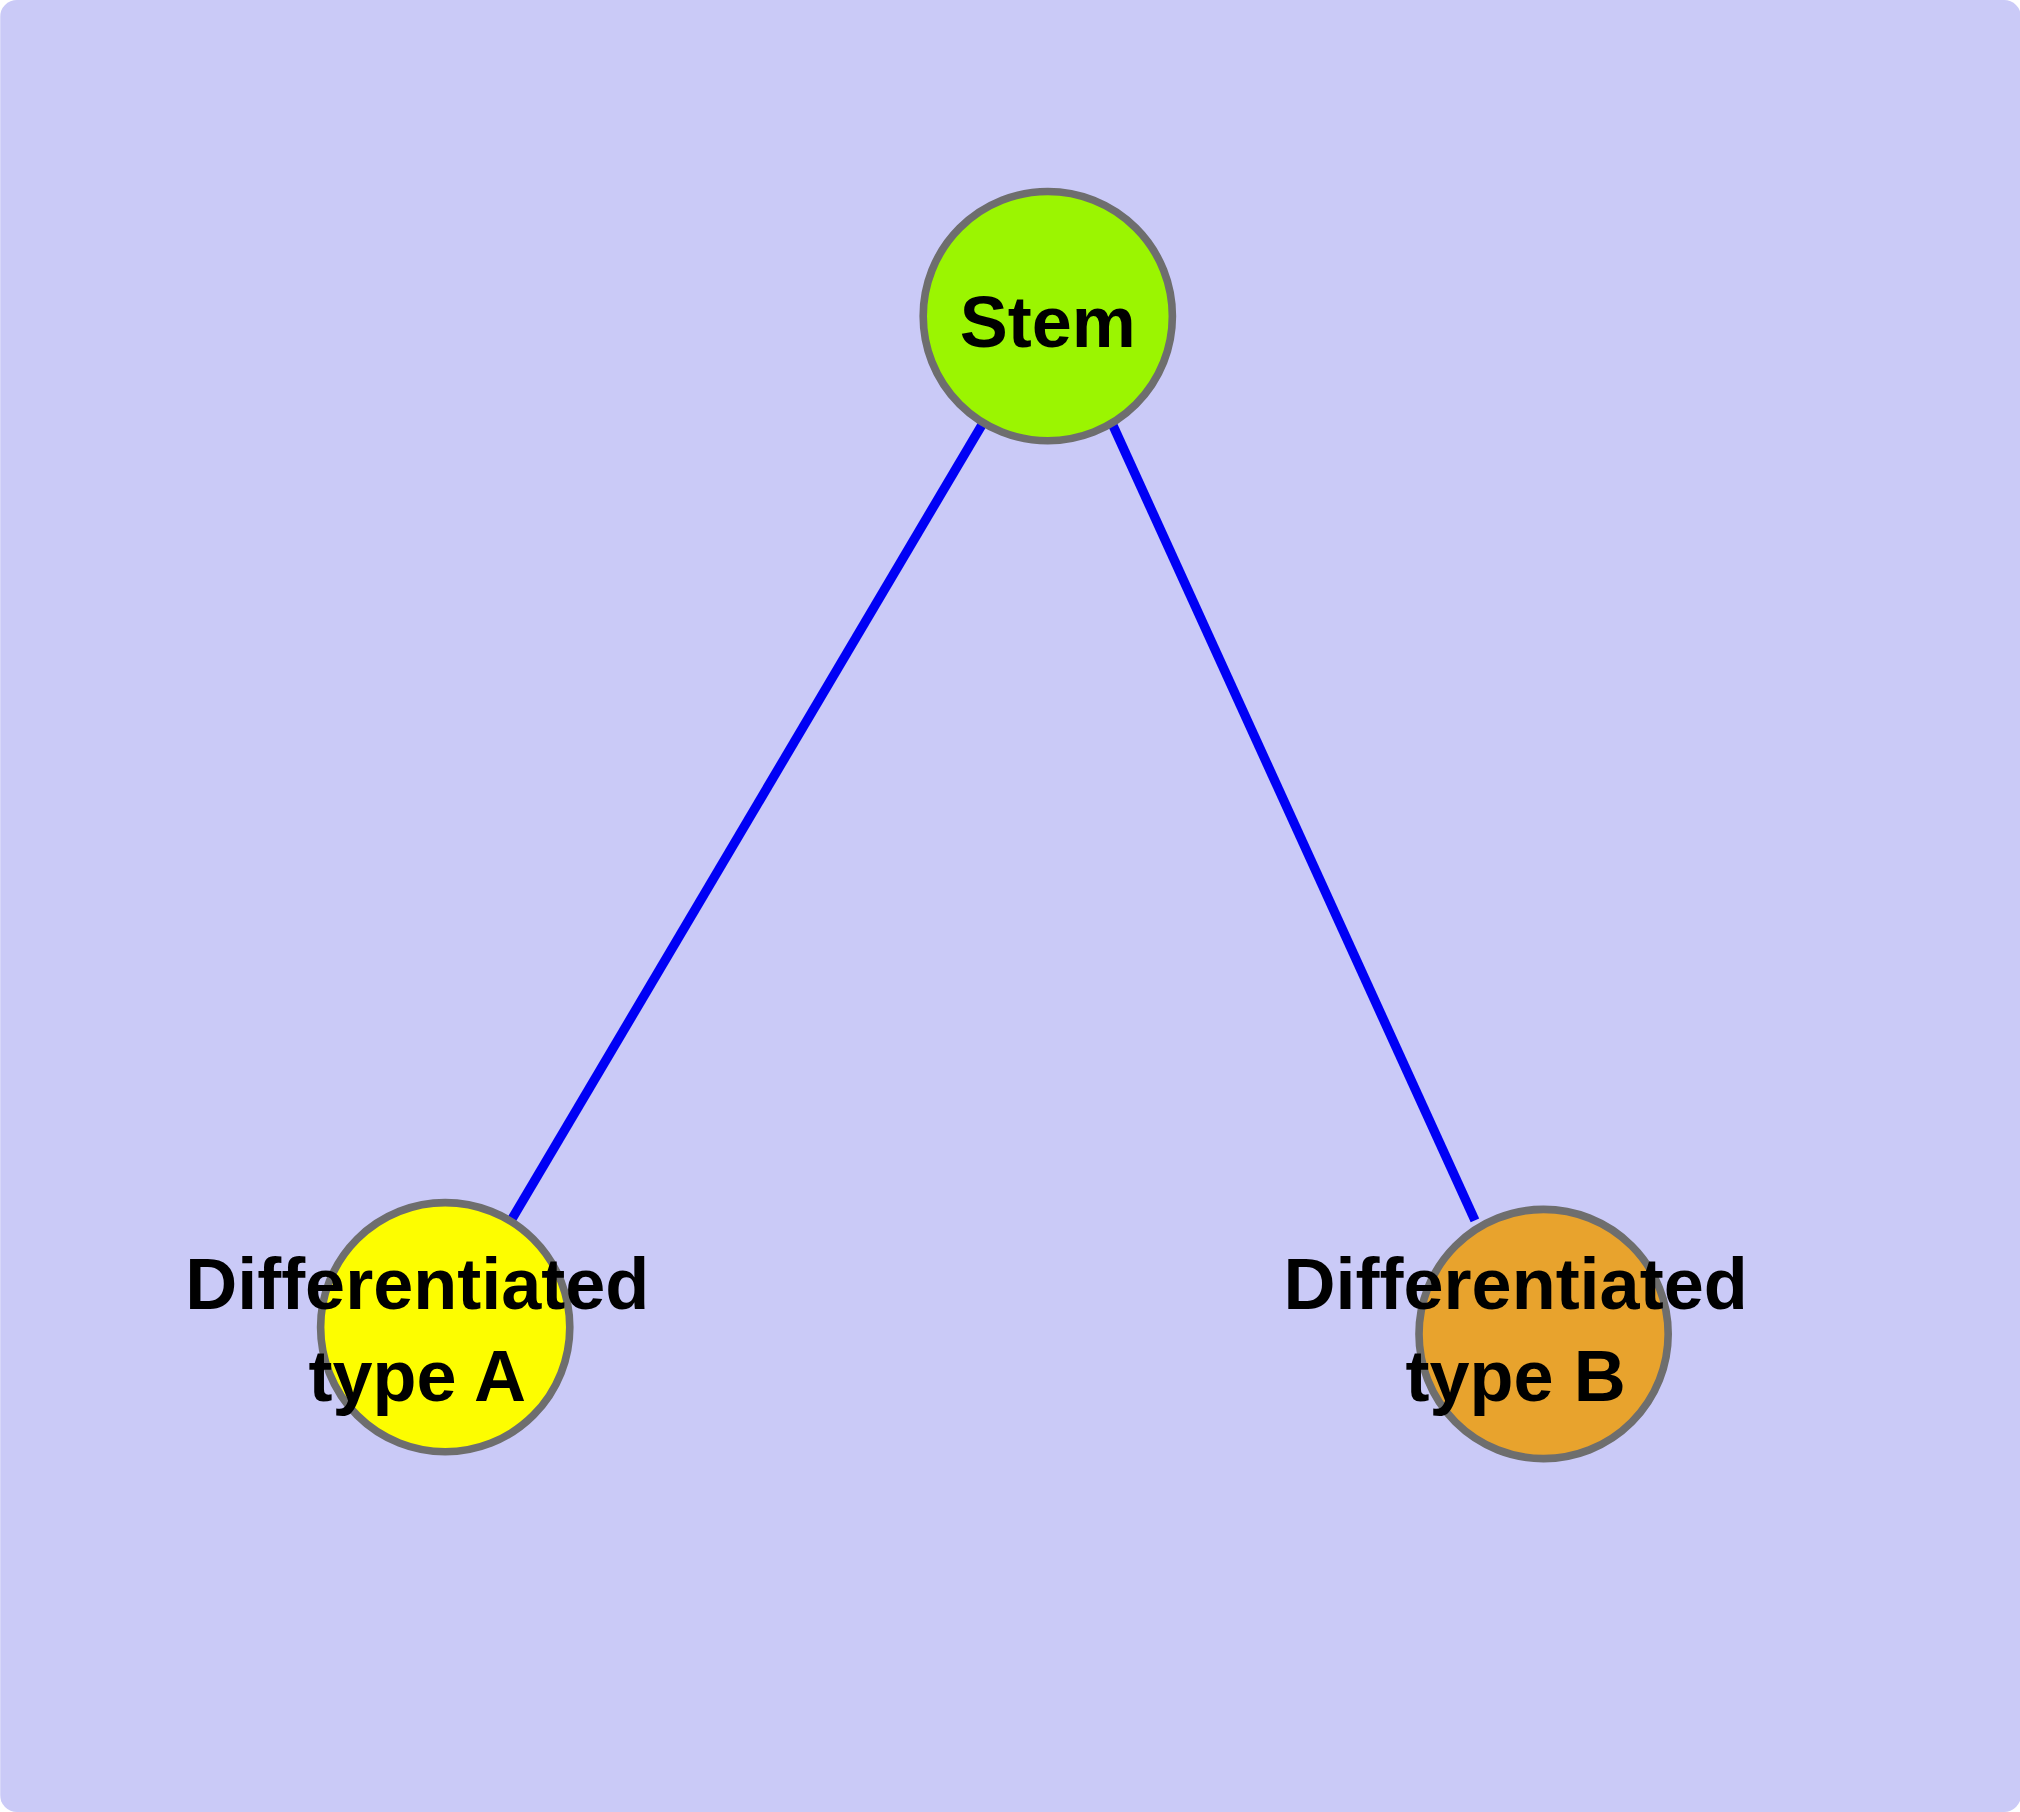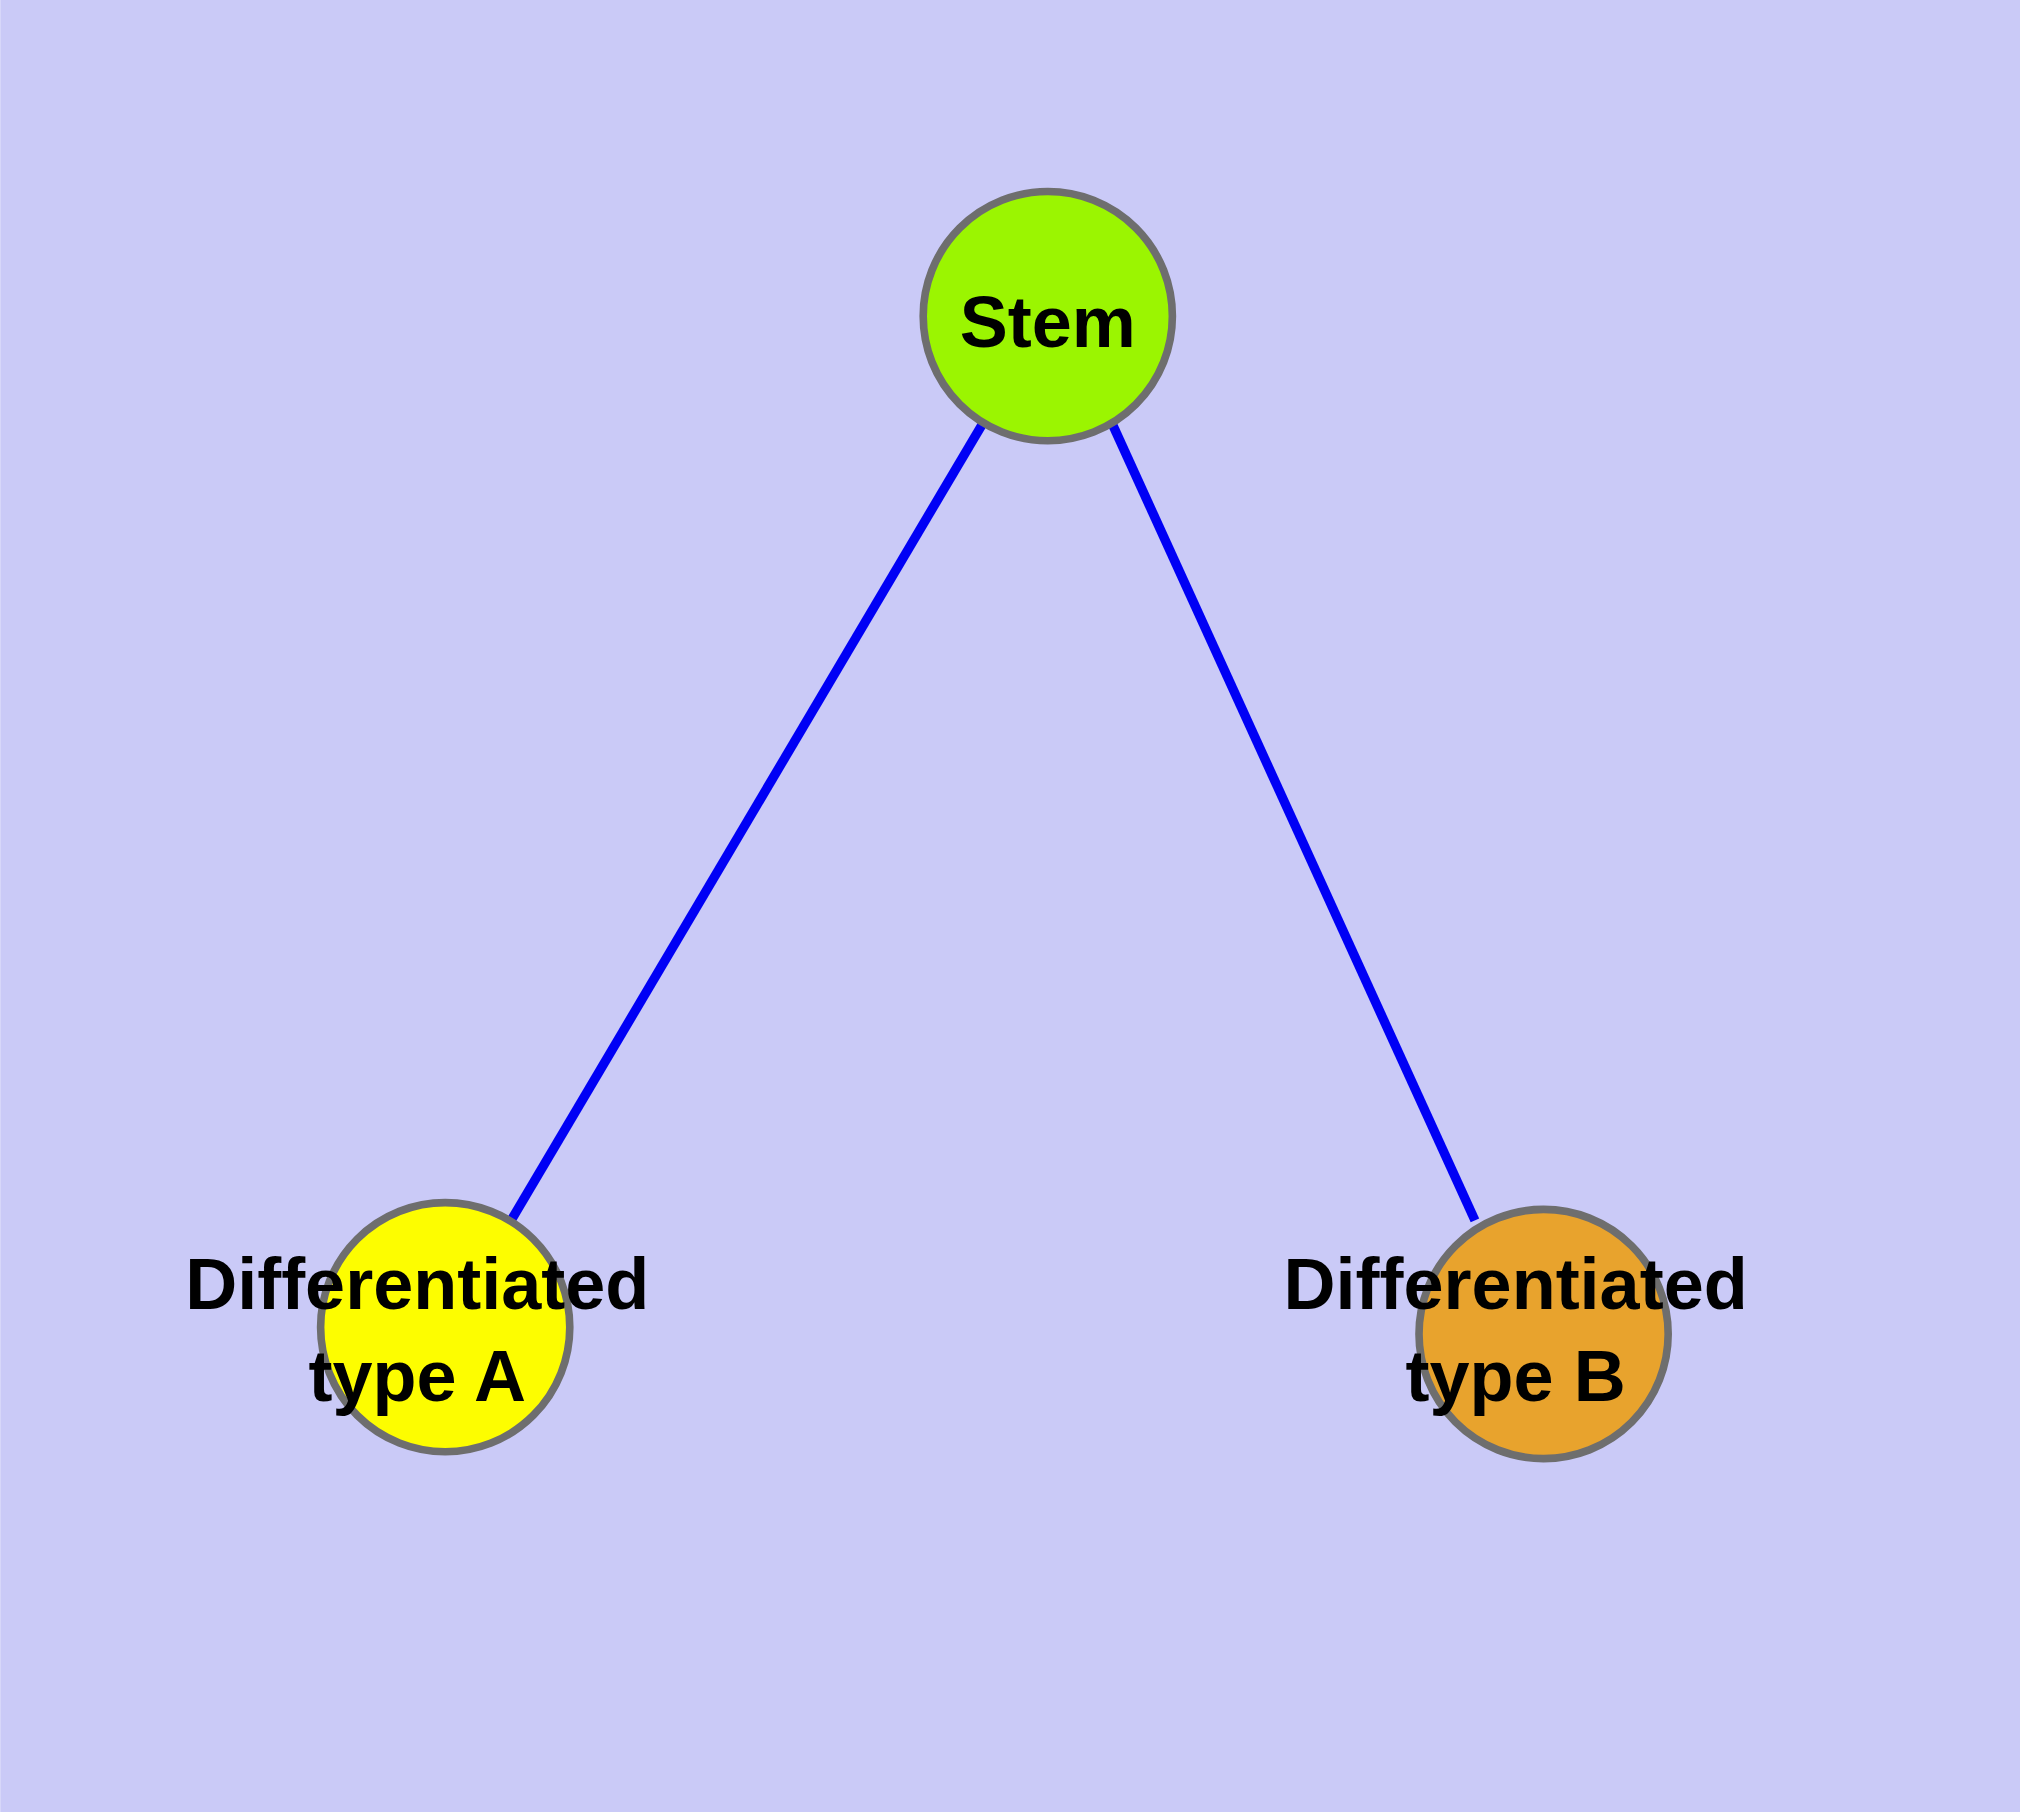--- a/index.html
+++ b/index.html
@@ -31,21 +31,21 @@
     font-weight: bold;
     font-size: 85px;
     fill: #000000;
     text-anchor: middle;
     dominant-baseline: auto;
   }
 </style>
 </head>
 <body>
 
-<div id="canvas" style="width: 2021px; height: 1812px;">
+<div id="canvas" style="width: 2021px; height: 1812px; border-radius: 17px;">
   <svg id="graph-svg" viewBox="0 0 2384 2138" xmlns="http://www.w3.org/2000/svg" style="width: 2021px; height: 1812px;">
 
     <rect class="graph-bg" id="bg-rect" x="0" y="0" width="2384" height="2138" fill="#CACAF7"></rect>
 
     <g id="edges-group">
       <line class="edge-line" id="edge-0" stroke-linecap="butt" x1="1159" y1="500" x2="604" y2="1438" stroke="#0000F5" stroke-width="11"></line>
       <line class="edge-line" id="edge-1" stroke-linecap="butt" x1="1312" y1="500" x2="1740" y2="1440" stroke="#0000F5" stroke-width="11"></line>
     </g>
 
     <g id="nodes-group">

